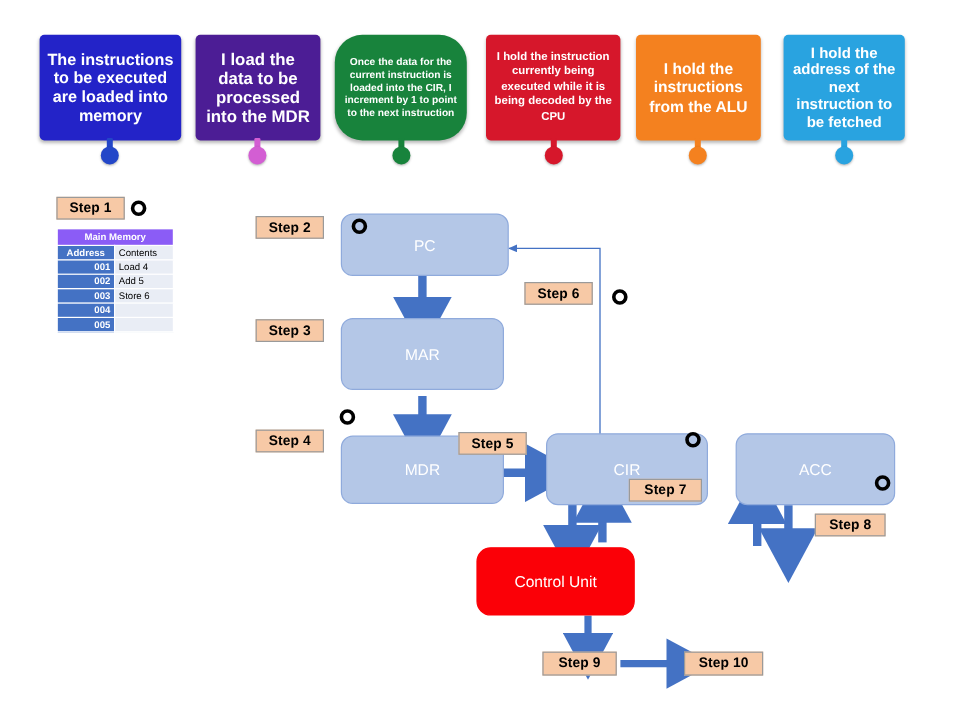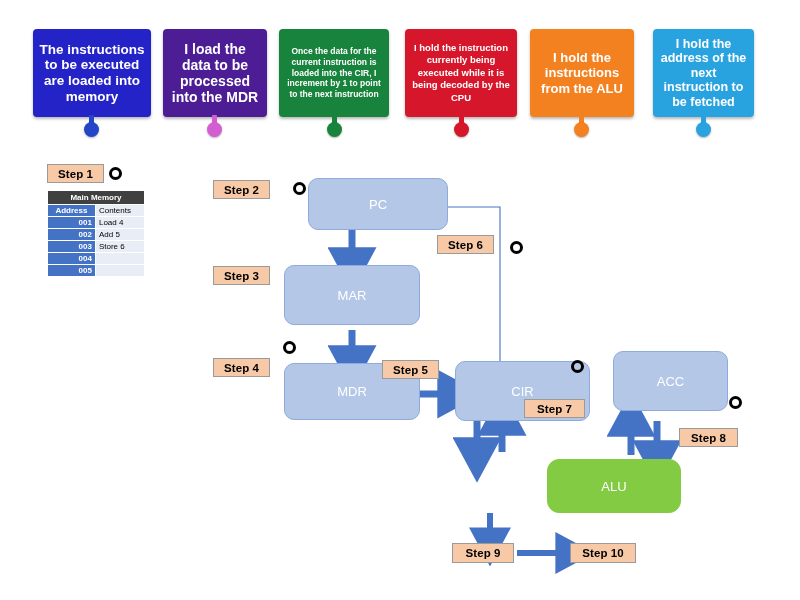--- a/index.html
+++ b/index.html
@@ -107,21 +107,21 @@
   }
 
   
   .mm-table {
     position: absolute;
     border-collapse: collapse;
     font-size: 8px;
     font-family: "Liberation Sans", sans-serif;
   }
   .mm-title {
-    background: #404040;
+    background: #8b5cf6;
     color: #ffffff;
     font-weight: bold;
     text-align: center;
     font-size: 8px;
     padding: 2px 0;
     border: 1px solid #ffffff;
   }
   .mm-head-addr {
     background: #4472c4;
     color: #ffffff;
@@ -198,21 +198,21 @@
   </div>
   <div class="callout-stem" style="left:89px; top:115px; height:14px; background:#2346c8;"></div>
   <div class="callout-drop" style="left:84px; top:122px; background:#2346c8;"></div>
 
   <div class="callout" style="left:163px; top:29px; width:104px; height:88px; background:#4c1d95; font-size:14px;">
     <span class="callout-text">I load the data to be processed into the MDR</span>
   </div>
   <div class="callout-stem" style="left:212px; top:115px; height:14px; background:#d35ed3;"></div>
   <div class="callout-drop" style="left:207px; top:122px; background:#d35ed3;"></div>
 
-  <div class="callout" style="left:279px; top:29px; width:110px; height:88px; background:#18833c; font-size:8.5px; line-height:1.25;">
+  <div class="callout" style="left:279px; top:29px; width:110px; height:88px; background:#18833c; font-size:8.5px; line-height:1.25;border-radius:23px;">
     <span class="callout-text">Once the data for the current instruction is loaded into the CIR, I increment by 1 to point to the next instruction</span>
   </div>
   <div class="callout-stem" style="left:332px; top:115px; height:14px; background:#18833c;"></div>
   <div class="callout-drop" style="left:327px; top:122px; background:#18833c;"></div>
 
   <div class="callout" style="left:405px; top:29px; width:112px; height:88px; background:#d6172b; font-size:9.5px; line-height:1.3;">
     <span class="callout-text">I hold the instruction currently being executed while it is being decoded by the CPU</span>
   </div>
   <div class="callout-stem" style="left:459px; top:115px; height:14px; background:#d6172b;"></div>
   <div class="callout-drop" style="left:454px; top:122px; background:#d6172b;"></div>
@@ -254,44 +254,44 @@
       <td class="mm-addr">004</td>
       <td class="mm-cont"></td>
     </tr>
     <tr>
       <td class="mm-addr">005</td>
       <td class="mm-cont"></td>
     </tr>
   </tbody>
     </table>
 
-  <div class="cpu-box reg" style="left:284px; top:178px; width:140px; height:52px;margin-left:24px;">
+  <div class="cpu-box reg" style="left:284px; top:178px; width:140px; height:52px;">
     <span>PC</span>
   </div>
 
   <div class="cpu-box reg" style="left:284px; top:265px; width:136px; height:60px;">
     <span>MAR</span>
   </div>
 
   <div class="cpu-box reg" style="left:284px; top:363px; width:136px; height:57px;">
     <span>MDR</span>
   </div>
 
   <div class="cpu-box reg" style="left:455px; top:361px; width:135px; height:60px;">
     <span>CIR</span>
   </div>
 
-  <div class="cpu-box reg" style="left:613px; top:351px; width:115px; height:60px;">
+  <div class="cpu-box reg" style="left:613px; top:361px; width:133px; height:60px;">
     <span>ACC</span>
   </div>
 
-
-  <div class="cpu-box alu" style="left:547px; top:459px; width:134px; height:54px;">
-    <span>ALU</span>
-  </div>
+  <div class="cpu-box cu" style="left:397px; top:456px; width:132px; height:57px;">
+    <span>Control Unit</span>
+  </div>
+
 
   <div class="step-tag" style="left:47px; top:164px; width:57px; height:19px;">
     <span>Step 1</span>
   </div>
   <div class="step-tag" style="left:213px; top:180px; width:57px; height:19px;">
     <span>Step 2</span>
   </div>
   <div class="step-tag" style="left:213px; top:266px; width:57px; height:19px;">
     <span>Step 3</span>
   </div>

